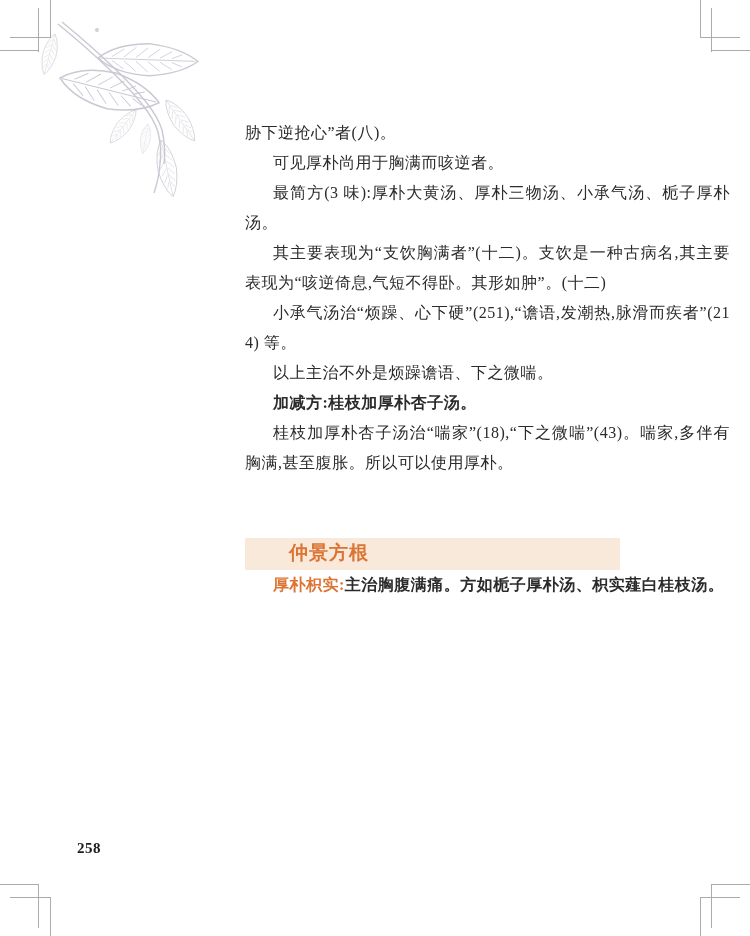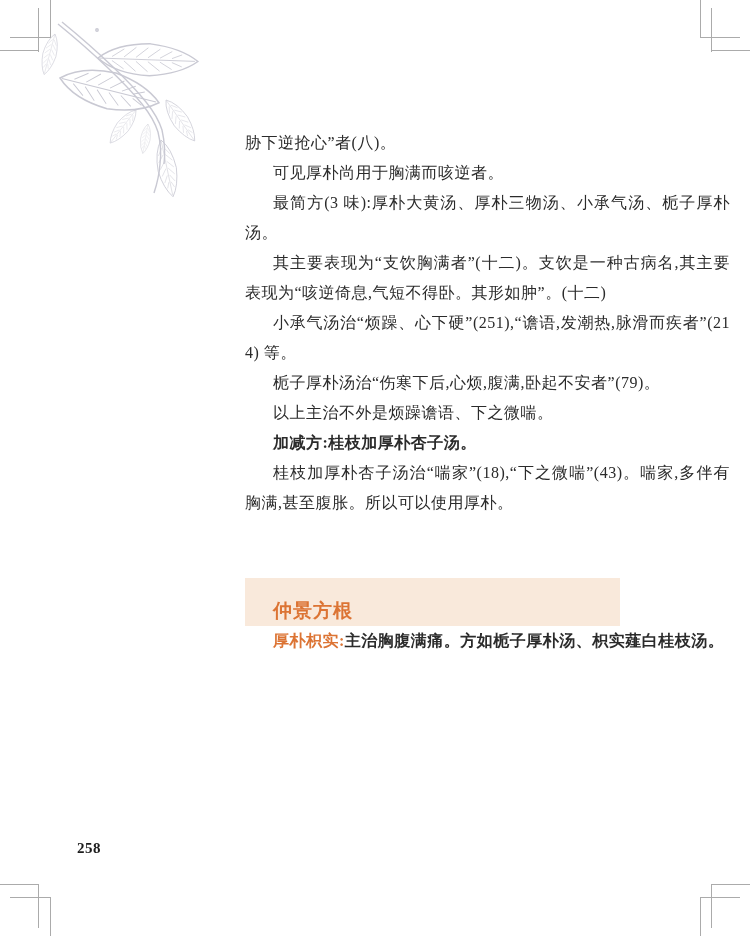--- a/index.html
+++ b/index.html
@@ -10,40 +10,40 @@
     overflow:hidden;
     font-family:"Liberation Serif","DejaVu Serif",serif;
     color:var(--text,#2b2b2b);
   }
   
   .mark{position:absolute;background:var(--mark,#ababab);}
   
   .leaf-art{position:absolute;left:30px;top:16px;}
   
   .text-block{
-    position:absolute;left:245px;top:128px;width:485px;
+    position:absolute;left:245px;top:118px;width:485px;
     font-size:16px;line-height:30px;letter-spacing:0.5px;
   }
   .text-block p{
     margin:0;
     text-align:justify;
     word-break:break-all;
     color:var(--text,#2b2b2b);
   }
   .indent{text-indent:28px;}
   .orange{color:var(--accent,#dc7434);}
   .mt35{margin-top:35px;}
   .mt30{margin-top:30px;font-weight:bold;}
   .banner{
     margin-top:60px;
-    width:375px;height:48px;
+    width:375px;height:32px;
     box-sizing:border-box;
     background:var(--banner,#f9e9db);
-    display:flex;align-items:flex-end;
-    padding-left:28px;
+    display:flex;align-items:flex-start;
+    padding-left:44px;
   }
   .banner-title{
     font-size:19px;font-weight:bold;
     color:var(--accent,#dc7434);
     letter-spacing:1px;
   }
   .page-number{
     position:absolute;left:77px;top:840px;
     font-size:15px;font-weight:bold;color:#1c1c1c;
     letter-spacing:0.5px;
@@ -102,21 +102,20 @@
     <use href="#leaf" transform="translate(131,124) rotate(78) scale(0.58)"></use>
   </svg>
 
   <div class="text-block">
     <p>胁下逆抢心”者(八)。</p>
     <p class="indent">可见厚朴尚用于胸满而咳逆者。</p>
 
     <p class="indent orange mt35">最简方(3 味):厚朴大黄汤、厚朴三物汤、小承气汤、栀子厚朴汤。</p>
     <p class="indent">其主要表现为“支饮胸满者”(十二)。支饮是一种古病名,其主要表现为“咳逆倚息,气短不得卧。其形如肿”。(十二)</p>
     <p class="indent">小承气汤治“烦躁、心下硬”(251),“谵语,发潮热,脉滑而疾者”(214) 等。</p>
-    <p class="indent">栀子厚朴汤治“伤寒下后,心烦,腹满,卧起不安者”(79)。</p>
     <p class="indent">以上主治不外是烦躁谵语、下之微喘。</p>
 
     <p class="indent orange mt30">加减方:桂枝加厚朴杏子汤。</p>
     <p class="indent">桂枝加厚朴杏子汤治“喘家”(18),“下之微喘”(43)。喘家,多伴有胸满,甚至腹胀。所以可以使用厚朴。</p>
 
     <div class="banner">
       <span class="banner-title">仲景方根</span>
     </div>
 
     <p class="indent mt30"><span class="orange">厚朴枳实:</span><span>主治胸腹满痛。方如栀子厚朴汤、枳实薤白桂枝汤。</span></p>

